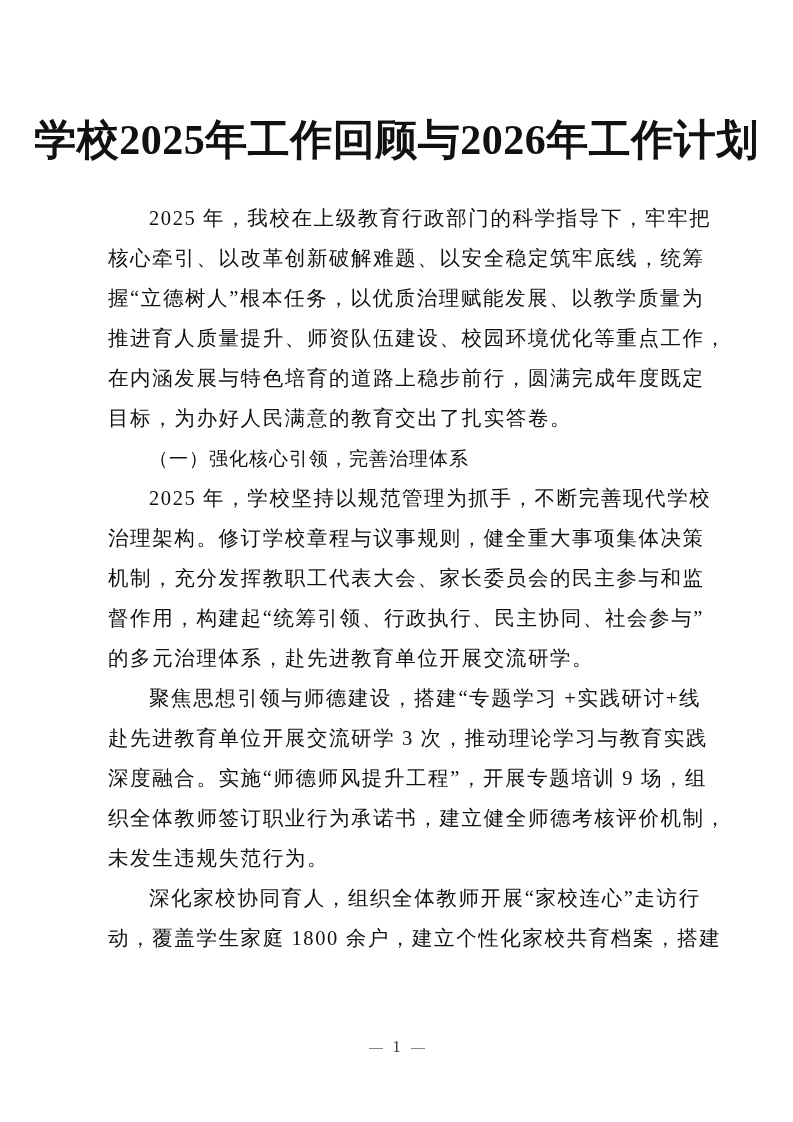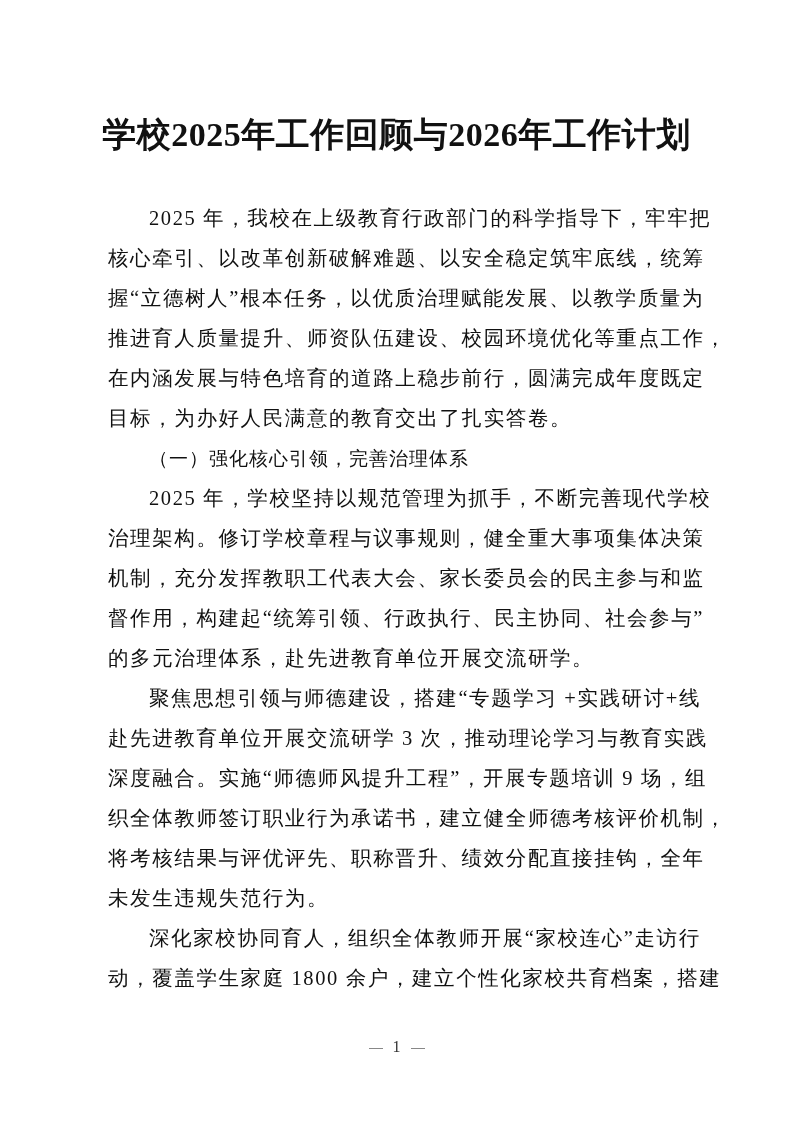--- a/index.html
+++ b/index.html
@@ -4,21 +4,21 @@
 <style>
   html, body { margin: 0; padding: 0; background: #ffffff; }
   body {
     width: 793px; height: 1122px; position: relative; overflow: hidden;
     font-family: "Liberation Serif", "DejaVu Serif", serif;
     color: #111111;
   }
   .page { position: absolute; left: 0; top: 0; width: 793px; height: 1122px; background: #fff; }
   .title {
     position: absolute; left: 0; right: 0; top: 112px;
-    text-align: center; font-weight: bold; font-size: 34px; letter-spacing: 0.5px;
+    text-align: center; font-weight: bold; font-size: 42px; letter-spacing: 0.5px;
     font-family: "Liberation Serif", "DejaVu Serif", serif;
   }
   .body-text {
     position: absolute; left: 108px; width: 580px;
     font-size: 20.5px; line-height: 40px; letter-spacing: 1.6px;
     text-align: justify;
   }
   .line { display: block; white-space: nowrap; height: 40px; }
   .indent { padding-left: 41px; }
   .h1 { font-weight: bold; letter-spacing: 0.6px; }
@@ -57,21 +57,20 @@
       <span class="line">机制，充分发挥教职工代表大会、家长委员会的民主参与和监</span>
       <span class="line">督作用，构建起“统筹引领、行政执行、民主协同、社会参与”</span>
       <span class="line">的多元治理体系，赴先进教育单位开展交流研学。</span>
     </div>
 
     <div>
       <span class="line indent">聚焦思想引领与师德建设，搭建“专题学习 +实践研讨+线</span>
       <span class="line">赴先进教育单位开展交流研学 3 次，推动理论学习与教育实践</span>
       <span class="line">深度融合。实施“师德师风提升工程”，开展专题培训 9 场，组</span>
       <span class="line">织全体教师签订职业行为承诺书，建立健全师德考核评价机制，</span>
-      <span class="line">将考核结果与评优评先、职称晋升、绩效分配直接挂钩，全年</span>
       <span class="line">未发生违规失范行为。</span>
     </div>
 
     <div>
       <span class="line indent">深化家校协同育人，组织全体教师开展“家校连心”走访行</span>
       <span class="line">动，覆盖学生家庭 1800 余户，建立个性化家校共育档案，搭建</span>
     </div>
   </div>
 
   <div class="pagenum">

